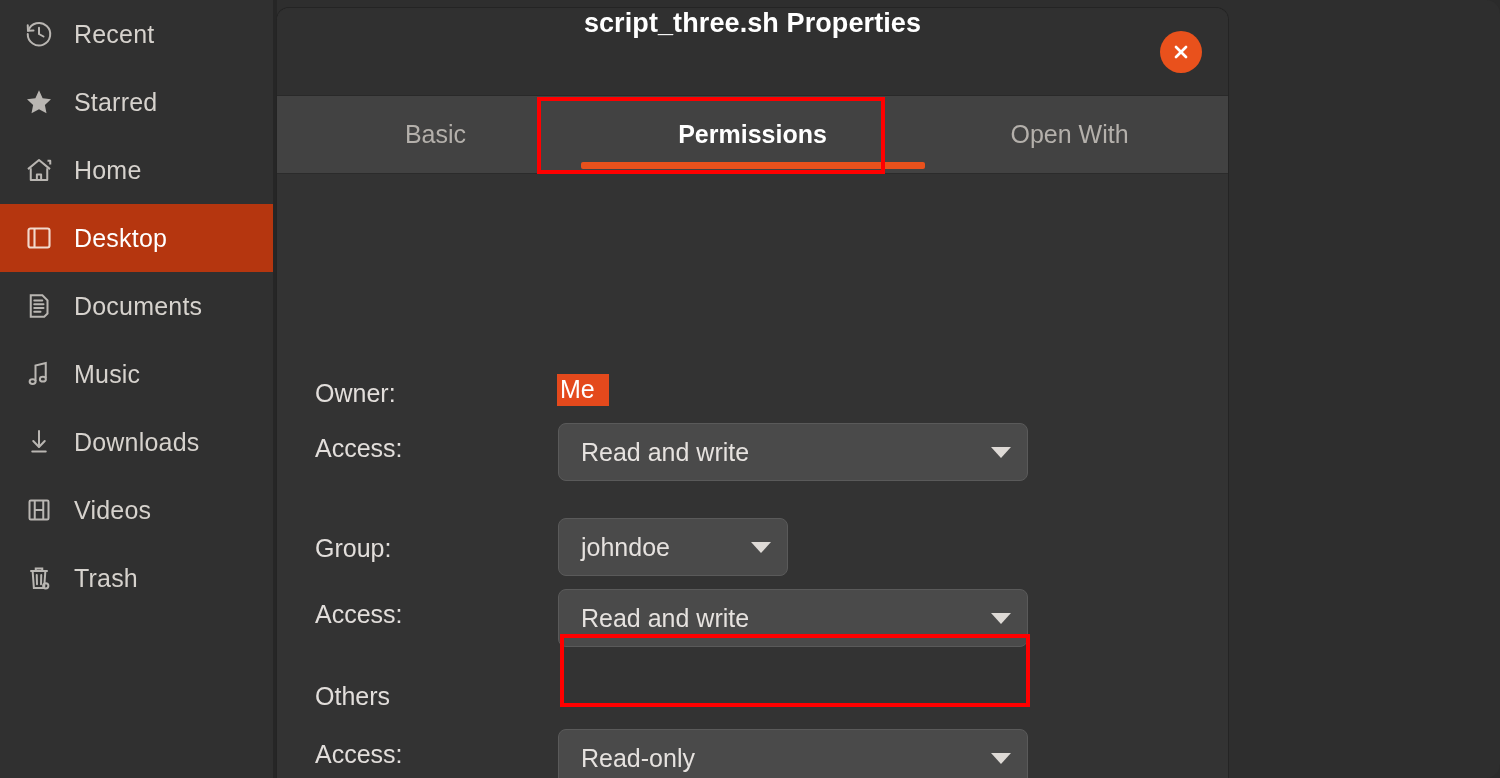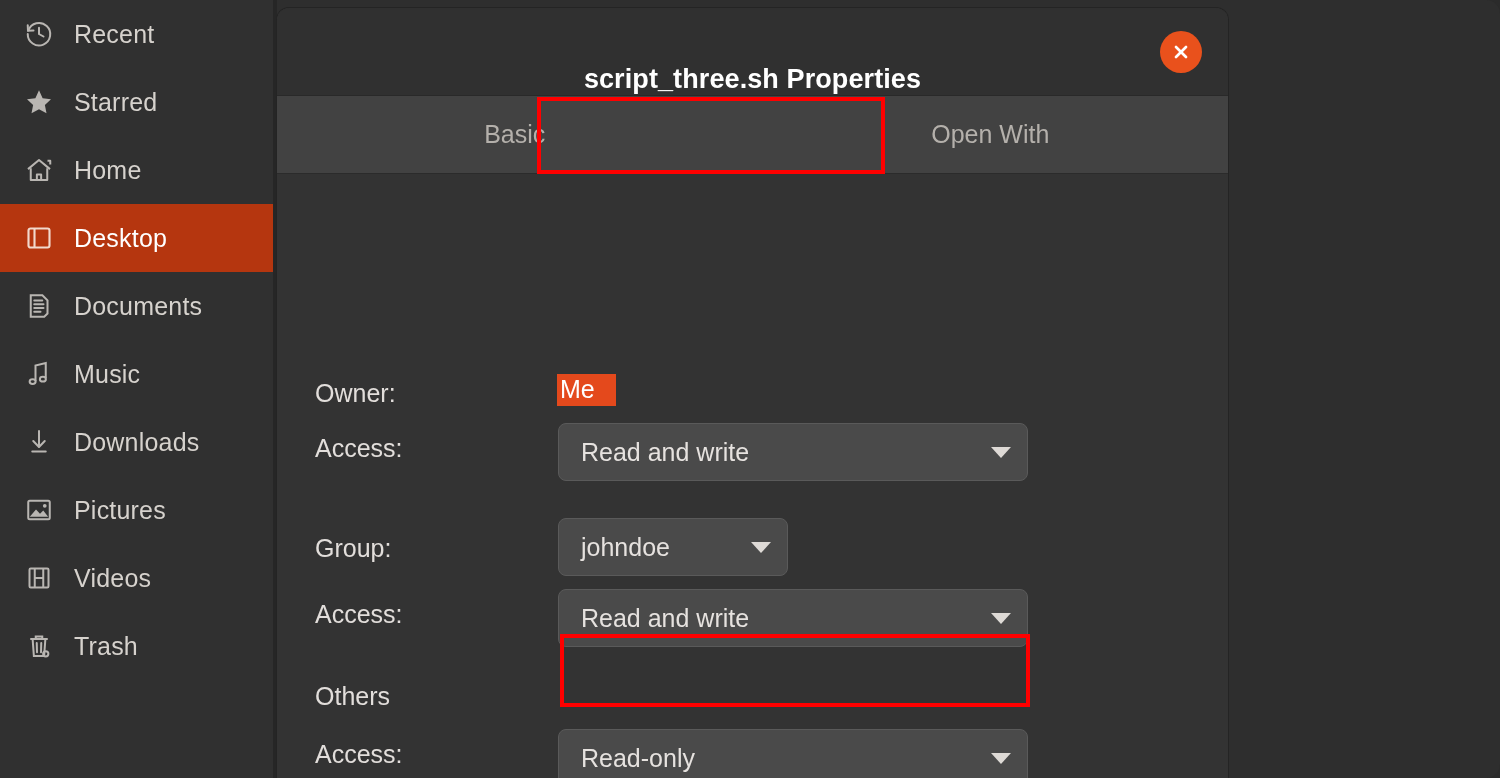--- a/index.html
+++ b/index.html
@@ -51,21 +51,21 @@
     width: 951px; height: 770px;
     background: #333333;
     border-radius: 12px 12px 0 0;
     box-shadow: 0 0 0 1px #242424;
     overflow: hidden;
   }
   .titlebar {
     position: relative;
     height: 88px;
     background: #303030;
-    display: flex; align-items: flex-end; justify-content: center;
+    display: flex; align-items: flex-start; justify-content: center;
     border-bottom: 1px solid #292929;
   }
   .title-text {
     font-size: 27px; font-weight: bold; color: #ffffff;
     letter-spacing: .1px;
   }
   .close-btn {
     position: absolute; right: 26px; top: 50%;
     transform: translateY(-50%);
     width: 42px; height: 42px; border-radius: 50%;
@@ -109,21 +109,21 @@
     font-size: 25px; color: #e2dedb;
     white-space: nowrap;
   }
   .field { position: absolute; left: 282px; }
 
   .owner-value {
     display: inline-block;
     background: #e4491c;
     color: #ffffff;
     font-size: 25px;
-    padding: 1px 21px 3px 3px;
+    padding: 1px 14px 3px 3px;
     line-height: 1.12;
   }
 
   .combo {
     display: flex; align-items: center;
     background: #4a4a4a;
     border: 1px solid #5a5a5a;
     border-radius: 8px;
     height: 58px;
     padding: 0 16px 0 22px;
@@ -228,30 +228,20 @@
       <span class="sb-icon">
         <svg width="30" height="30" viewBox="0 0 24 24" fill="none" stroke="currentColor" stroke-width="1.6" stroke-linecap="round" stroke-linejoin="round">
           <line x1="12" y1="3.2" x2="12" y2="15.6"></line>
           <polyline points="7.4 11.2 12 16 16.6 11.2"></polyline>
           <line x1="6.6" y1="19.6" x2="17.4" y2="19.6"></line>
         </svg>
       </span>
       <span class="sb-label">Downloads</span>
     </div>
 
-    <div class="sb-item">
-      <span class="sb-icon">
-        <svg width="30" height="30" viewBox="0 0 24 24" fill="none" stroke="currentColor" stroke-width="1.6" stroke-linejoin="round">
-          <rect x="3.4" y="4.6" width="17.2" height="14.8" rx="1.2"></rect>
-          <path d="M4.6 17.4 9.6 11.6l3.2 3.4 2.6-2.6 3.9 5z" fill="currentColor" stroke="none"></path>
-          <circle cx="16.6" cy="8.6" r="1.5" fill="currentColor" stroke="none"></circle>
-        </svg>
-      </span>
-      <span class="sb-label">Pictures</span>
-    </div>
 
     <div class="sb-item">
       <span class="sb-icon">
         <svg width="30" height="30" viewBox="0 0 24 24" fill="none" stroke="currentColor" stroke-width="1.6">
           <rect x="4.4" y="4.4" width="15.2" height="15.2" rx="1"></rect>
           <line x1="8.6" y1="4.4" x2="8.6" y2="19.6"></line>
           <line x1="15.4" y1="4.4" x2="15.4" y2="19.6"></line>
           <line x1="8.6" y1="12" x2="15.4" y2="12"></line>
         </svg>
       </span>
@@ -285,20 +275,23 @@
               <line x1="18" y1="6" x2="6" y2="18"></line>
           </svg>
         </span>
       </button>
     </header>
 
     <div class="tabbar">
       <div class="tab">
         <span>Basic</span>
       </div>
+      <div class="tab active">
+        <span>Permissions</span>
+      </div>
       <div class="tab">
         <span>Open With</span>
       </div>
     </div>
 
     <div class="body">
 
       <div class="row" style="top:196px;height:46px;">
         <span class="row-label">Owner:</span>
         <span class="field" style="left:280px;top:4px;">

